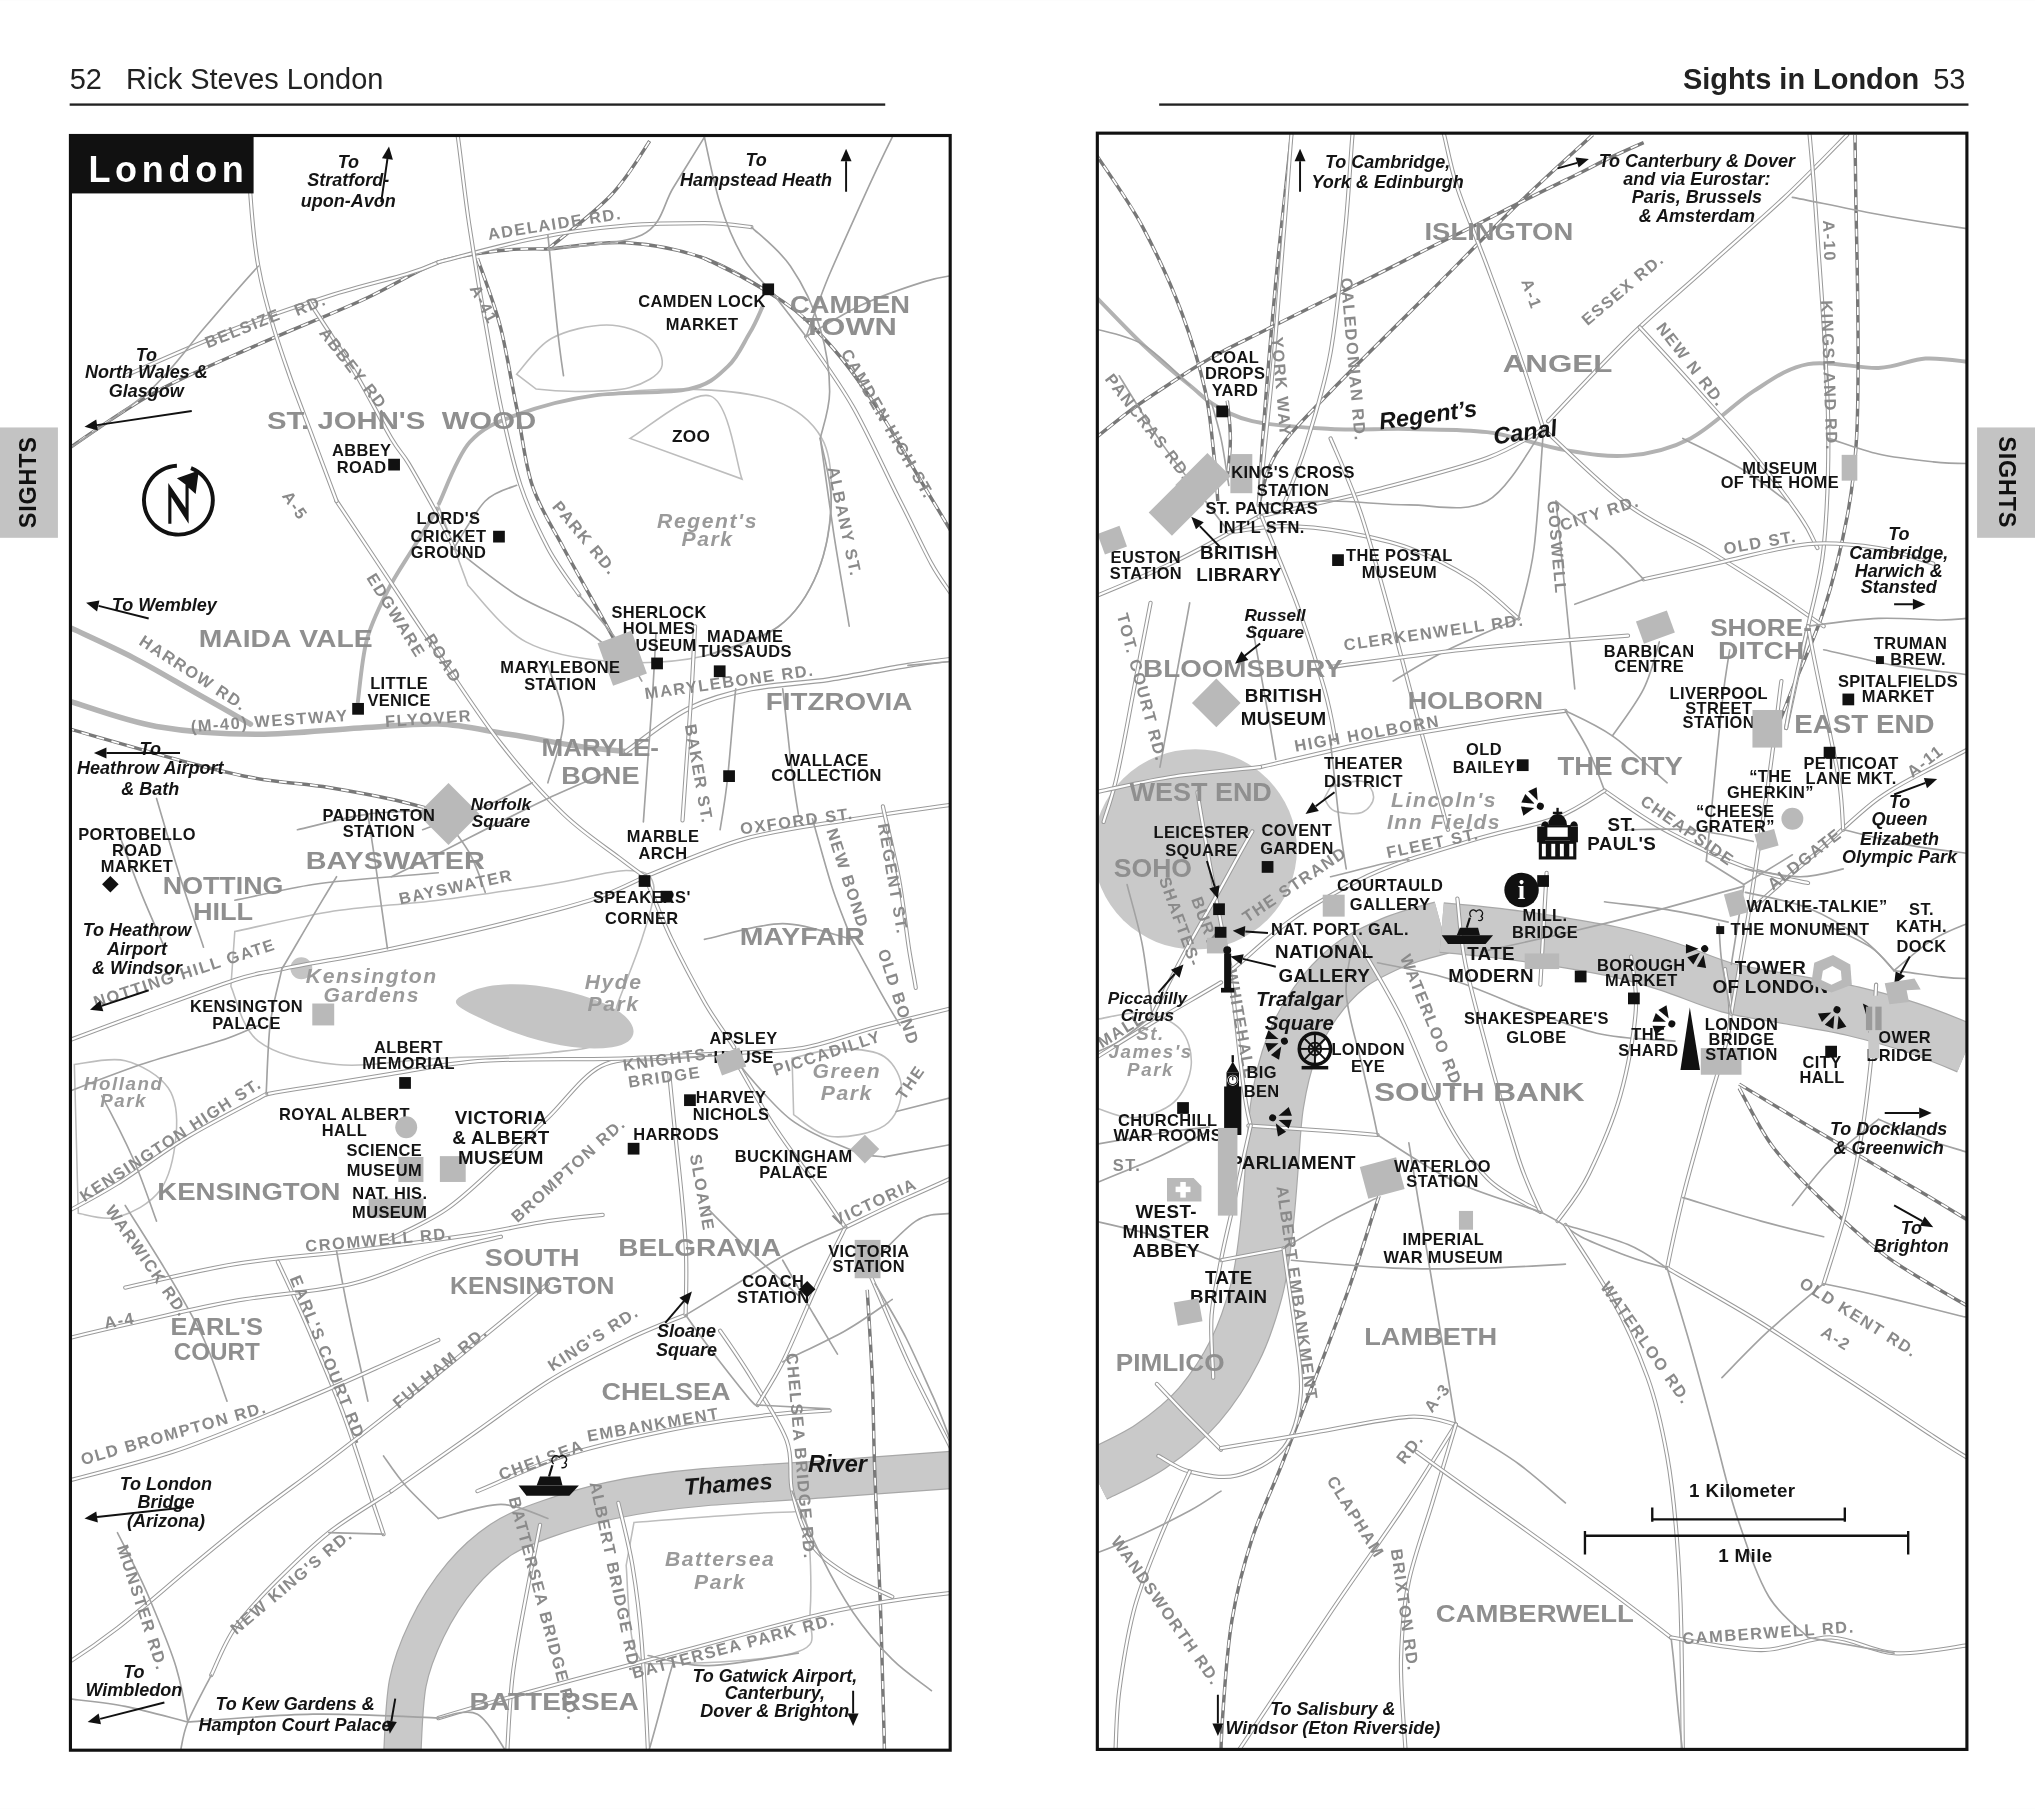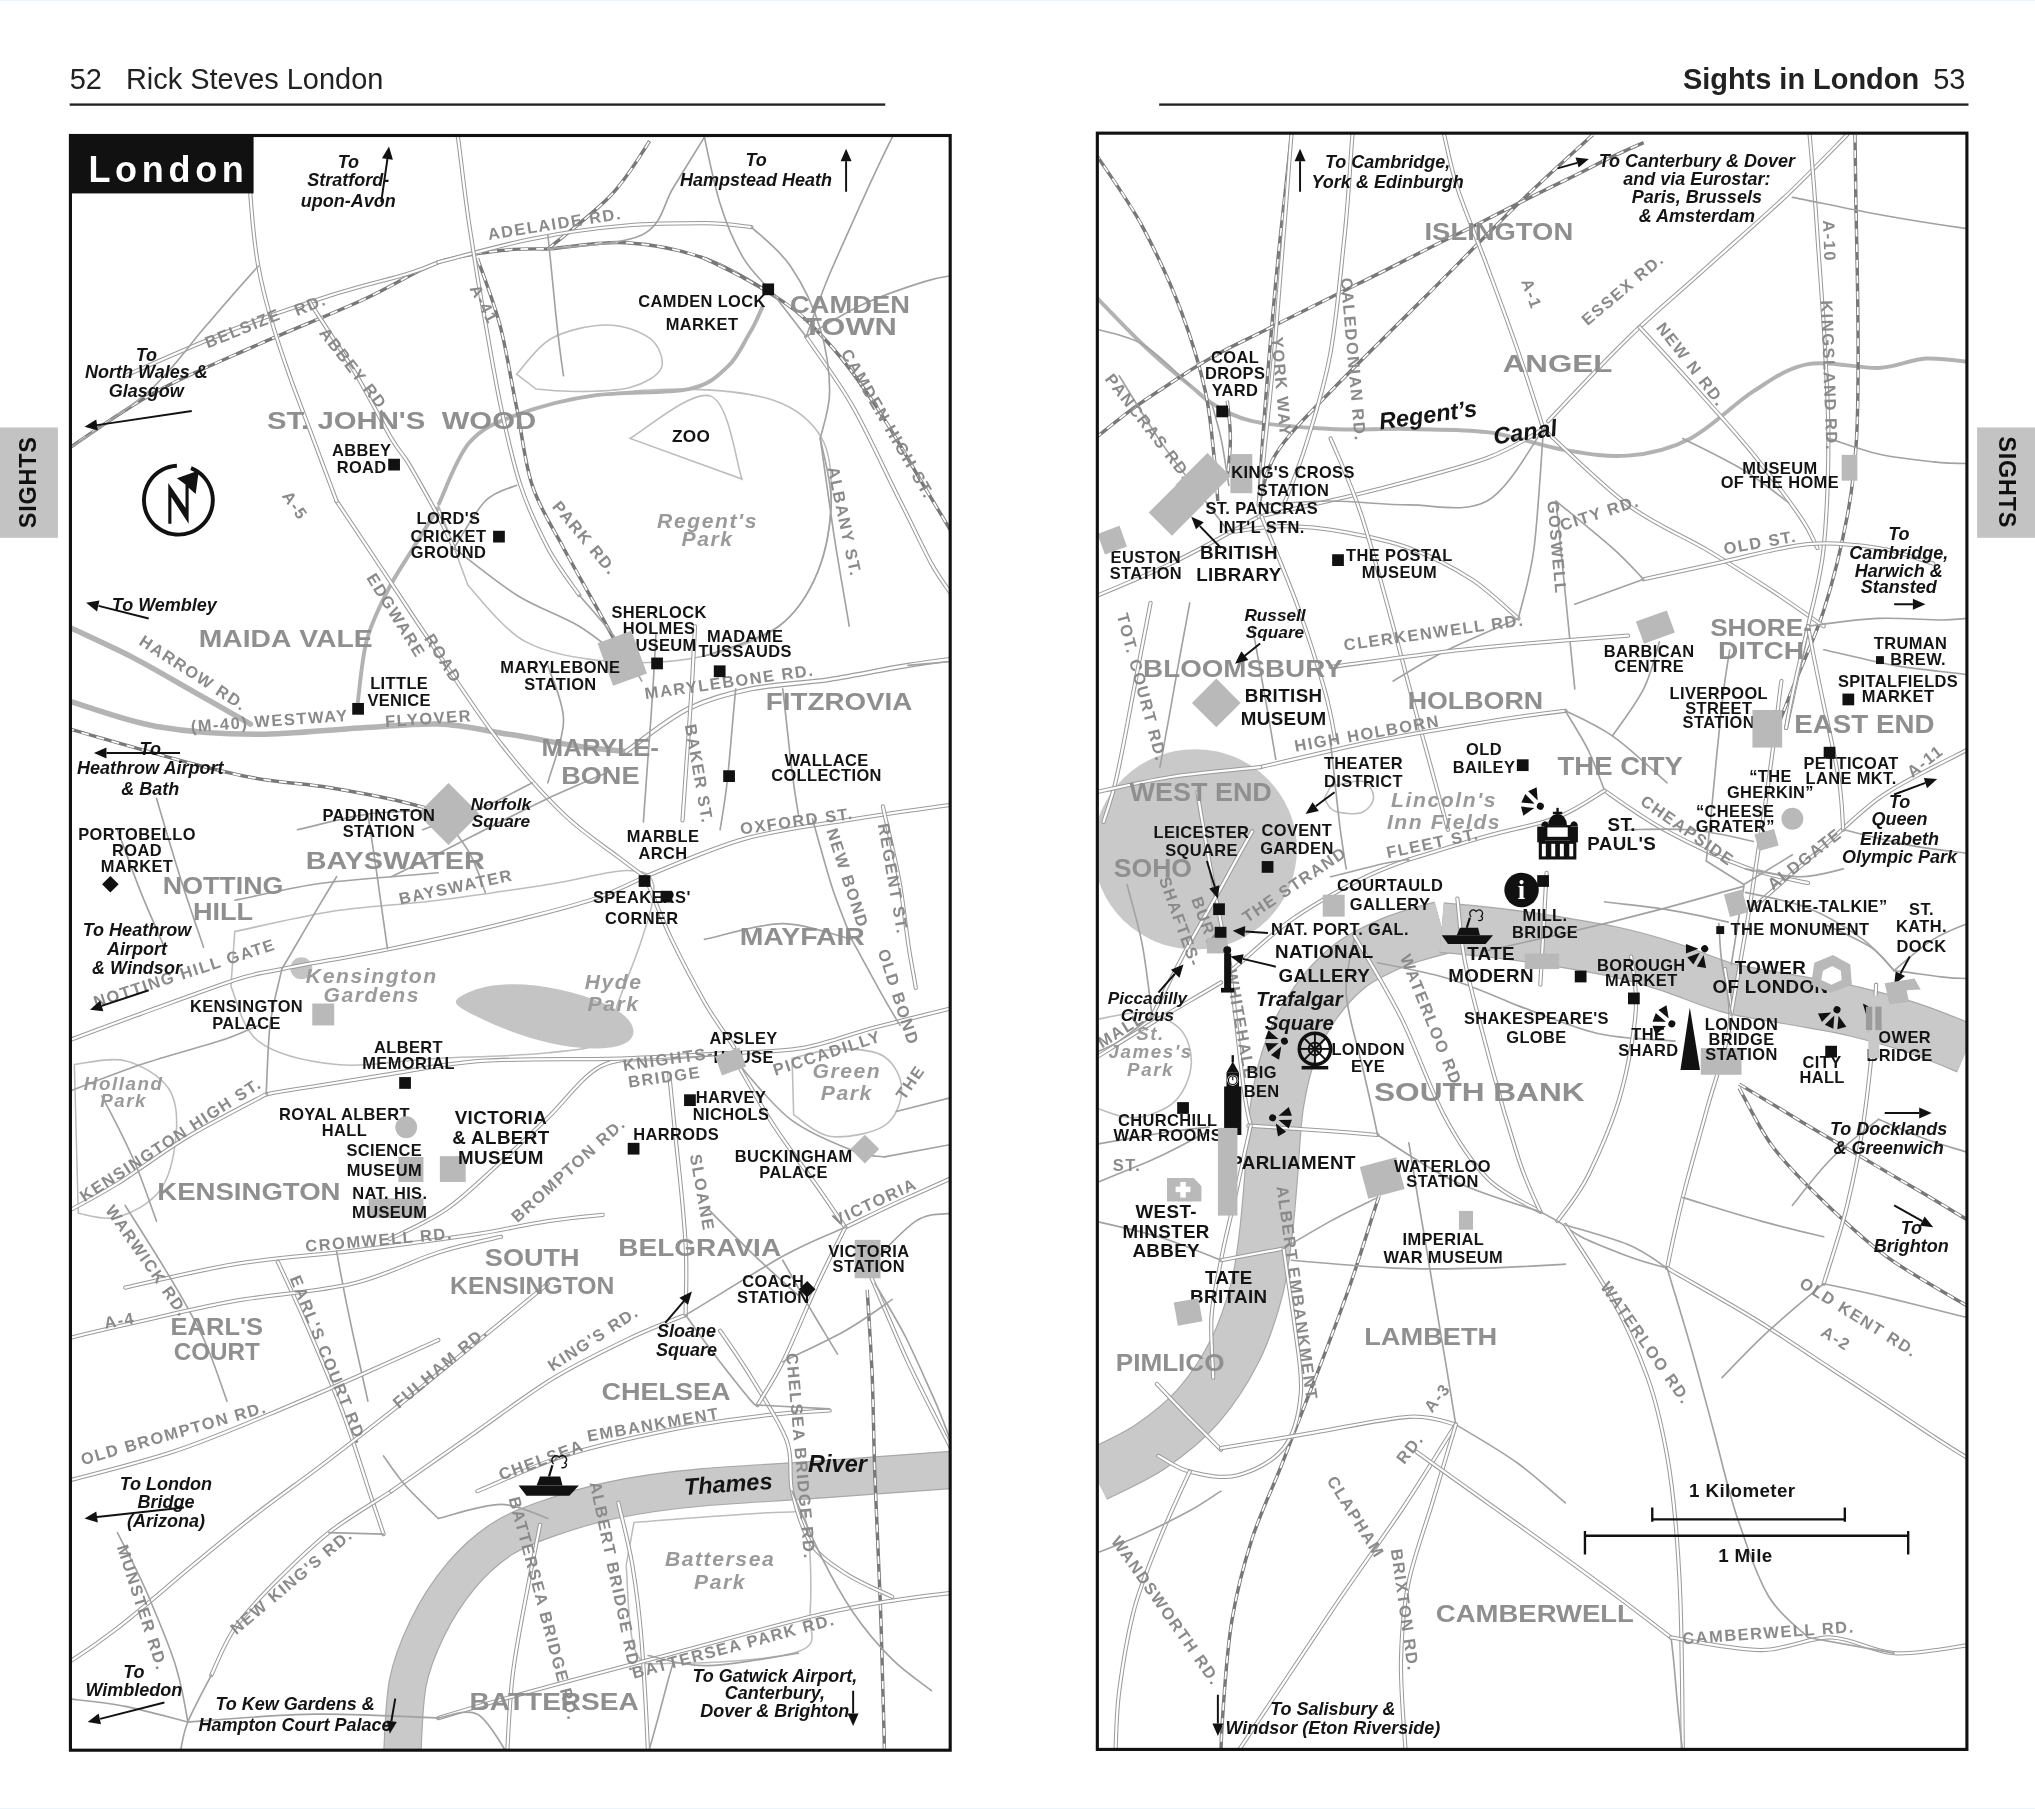--- a/index.html
+++ b/index.html
@@ -1,14 +1,14 @@
 <!DOCTYPE html>
 <html style="font-size:12.5px"><head><meta charset="utf-8"><style>
 html,body{margin:0;padding:0;background:#fff}
-#page{position:relative;width:2035px;height:1809px;background:#0ea5e9;font-family:"Liberation Sans",sans-serif}
+#page{position:relative;width:2035px;height:1809px;background:#e5e5e5;font-family:"Liberation Sans",sans-serif}
 svg{position:absolute;left:0;top:0}
 text{font-family:"Liberation Sans",sans-serif}
 .rdmin{fill:none;stroke:#a2a2a2;stroke-width:2.1px;stroke-linejoin:round;stroke-linecap:round}
 .rdcaseA{fill:none;stroke:#9a9a9a;stroke-width:5.4px;stroke-linejoin:round;stroke-linecap:round}
 .rdcaseB{fill:none;stroke:#fff;stroke-width:2.8px;stroke-linejoin:round;stroke-linecap:round}
 .rdmaj{fill:none;stroke:#9e9e9e;stroke-width:6.5px;stroke-linejoin:round;stroke-linecap:round}
 .rdmajW{fill:none;stroke:#fff;stroke-width:3.4px;stroke-linejoin:round;stroke-linecap:round}
 .rdgray{fill:none;stroke:#b4b4b4;stroke-width:7px;stroke-linejoin:round;stroke-linecap:round}
 .railA{fill:none;stroke:#787878;stroke-width:4.4px}
 .railB{fill:none;stroke:#fff;stroke-width:2.2px;stroke-dasharray:10 10}

